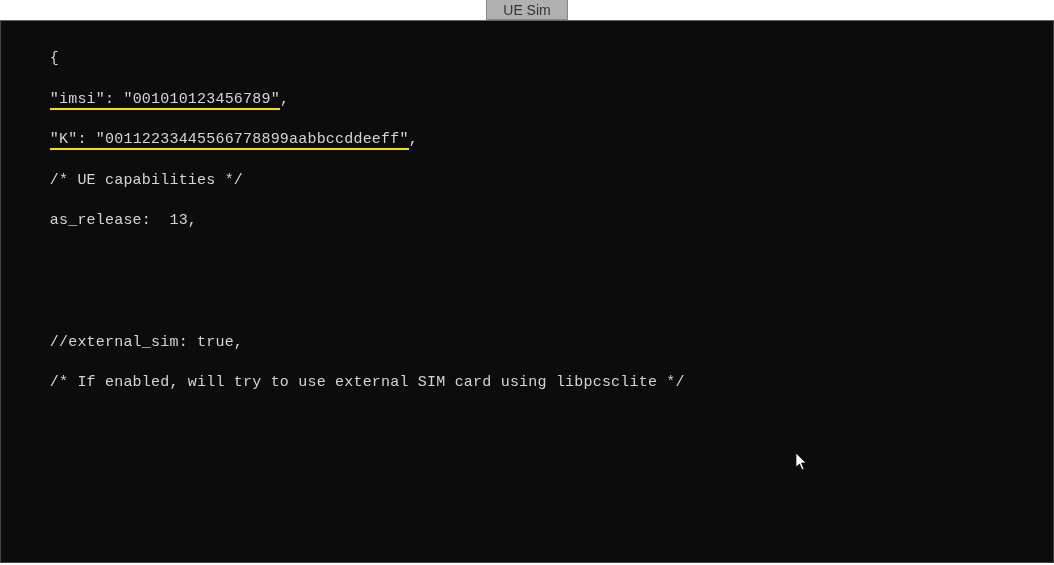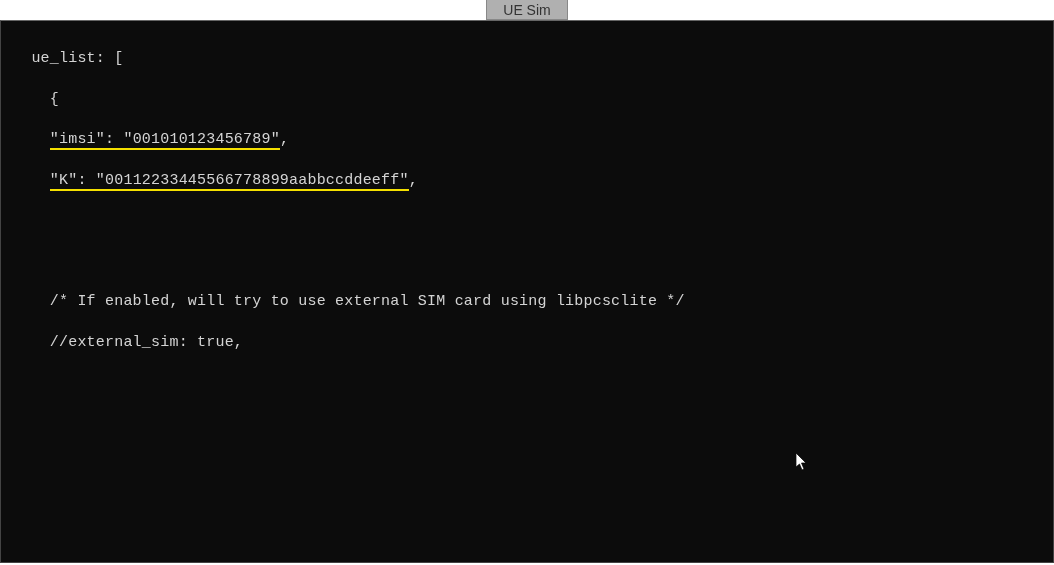--- a/index.html
+++ b/index.html
@@ -61,28 +61,29 @@
     .cursor svg { display: block; }
   </style>
 </head>
 <body>
 
 <div class="tab-bar">
   <div class="tab">UE Sim</div>
 </div>
 
 <div class="code-area">
-<span class="line">  ue_list: [</span>
 <span class="line">    {</span>
 <span class="line"><span>    </span><span class="highlight-yellow">"imsi"</span><span class="highlight-yellow">: </span><span class="highlight-yellow">"001010123456789"</span><span>,</span></span>
 <span class="line"><span>    </span><span class="highlight-yellow-k">"K"</span><span class="highlight-yellow-k">: </span><span class="highlight-yellow-k">"00112233445566778899aabbccddeeff"</span><span>,</span></span>
+<span class="line">    /* UE capabilities */</span>
+<span class="line">    as_release:  13,</span>
 <span class="line">&nbsp;</span>
 <span class="line">&nbsp;</span>
+<span class="line">    //external_sim: true,</span>
 <span class="line">    /* If enabled, will try to use external SIM card using libpcsclite */</span>
-<span class="line">    //external_sim: true,</span>
 <span class="line">&nbsp;</span>
 
 
 
 
 
 
 
 
 

